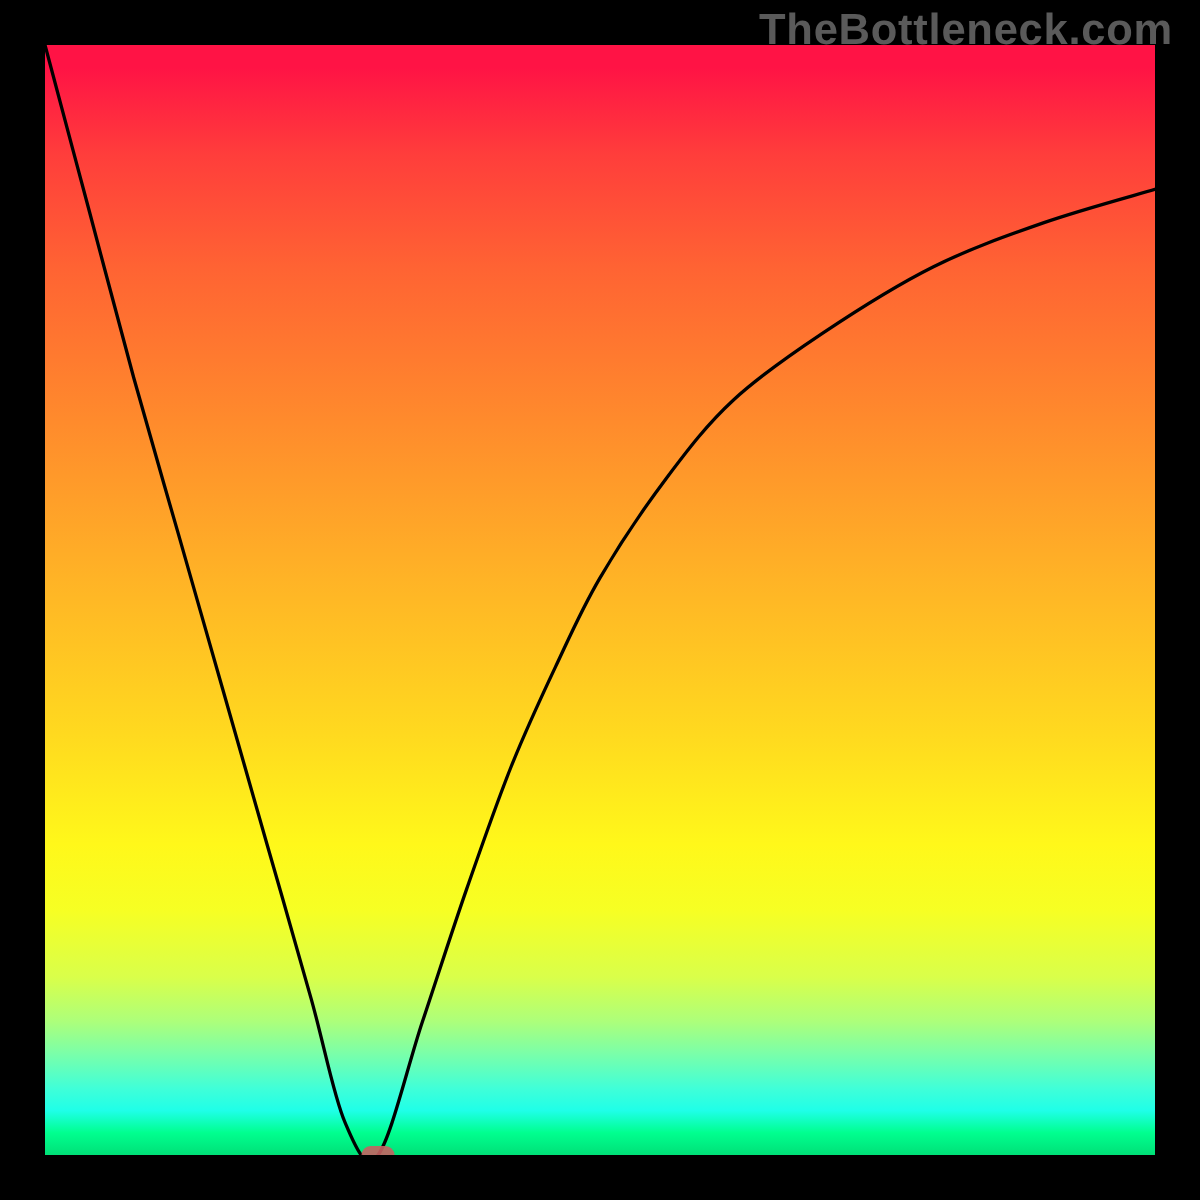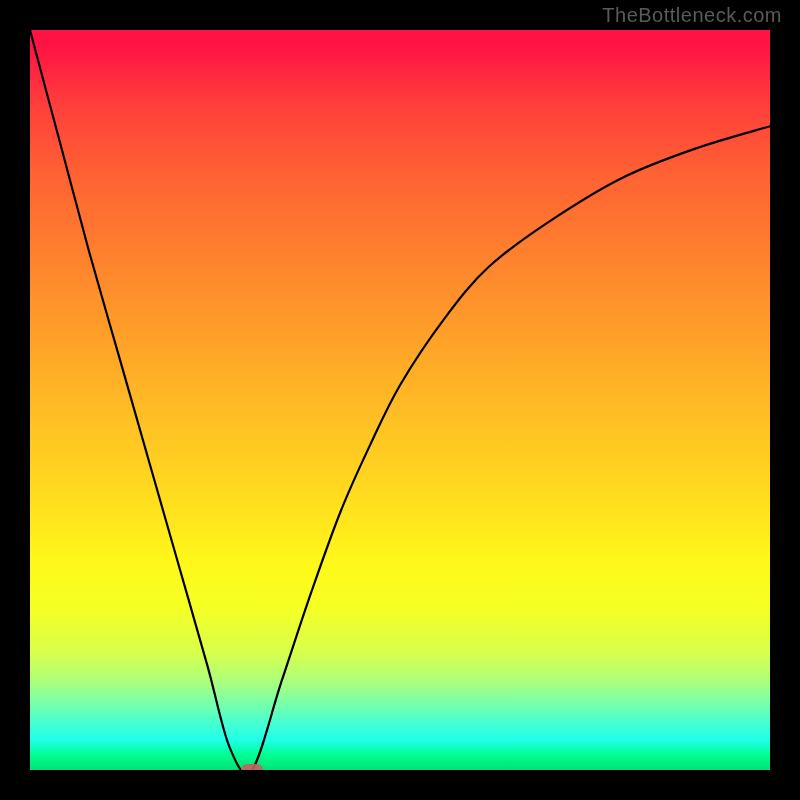--- a/index.html
+++ b/index.html
@@ -7,22 +7,22 @@
     width: 800px;
     height: 800px;
     background: #000;
     position: relative;
     font-family: Arial, Helvetica, sans-serif;
   }
   .watermark {
     position: absolute;
     top: 4px;
     right: 18px;
-    font-size: 20px;
-    font-weight: normal;
+    font-size: 29px;
+    font-weight: bold;
     color: #5a5a5a;
     letter-spacing: 0.5px;
     z-index: 10;
   }
   .chart-frame {
     position: absolute;
     top: 30px;
     left: 30px;
     width: 740px;
     height: 740px;

